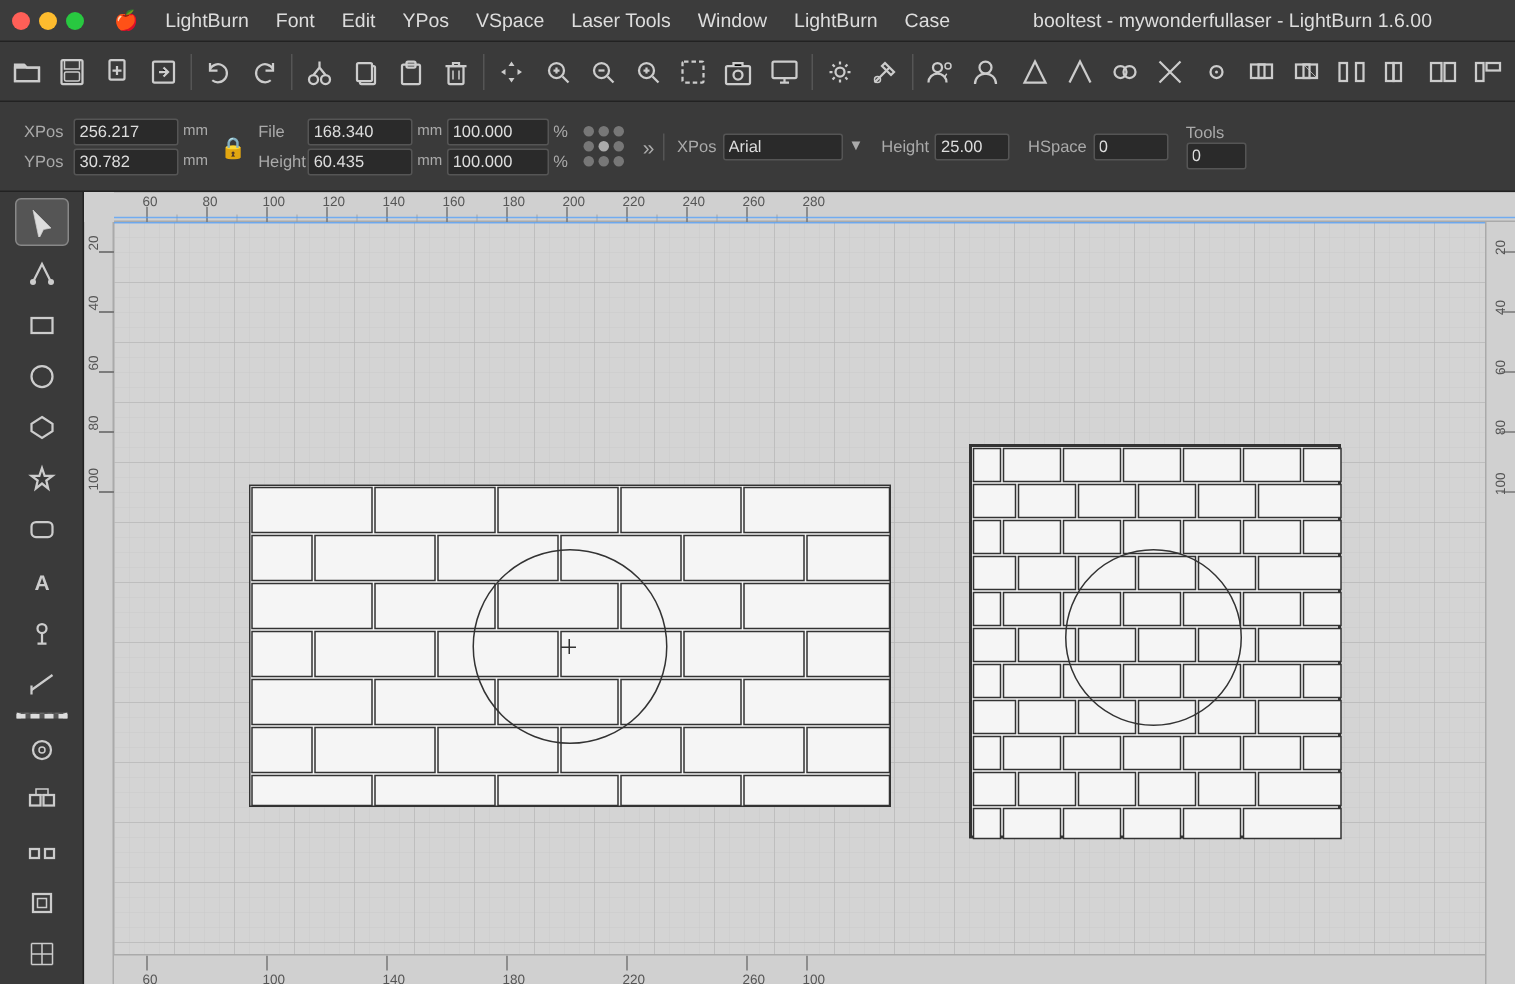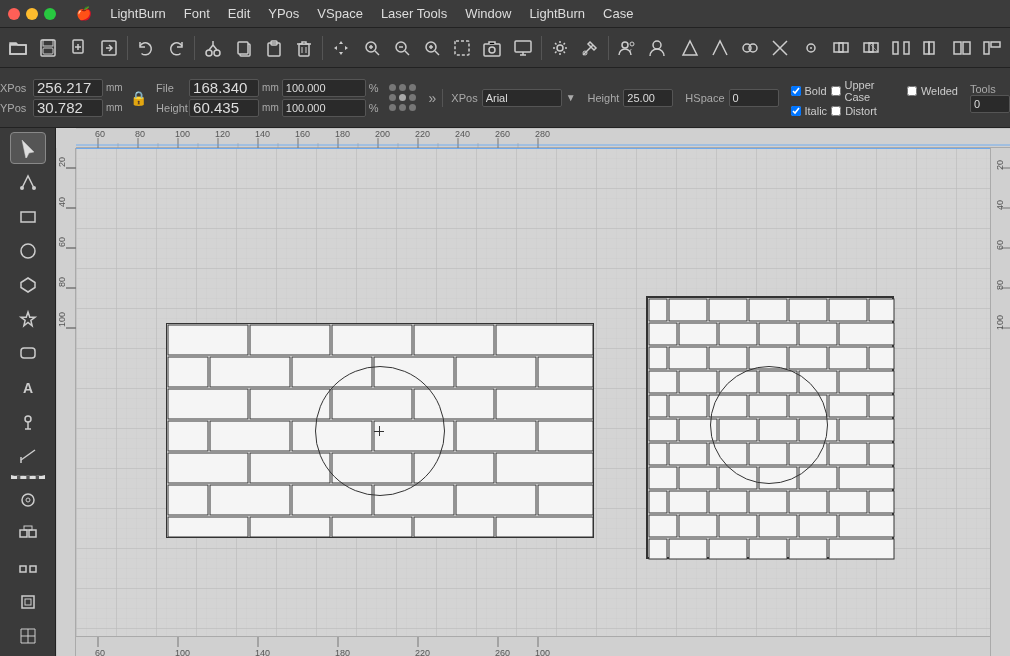--- a/index.html
+++ b/index.html
@@ -15,28 +15,28 @@
     .menu-items { display: flex; gap: 2px; }
     .menu-item { color: #ddd; padding: 2px 8px; font-size: 13px; cursor: pointer; border-radius: 4px; }
     .title-center { flex: 1; text-align: center; font-size: 13px; color: #ddd; }
 
     
     .toolbar { background: #3a3a3a; height: 40px; display: flex; align-items: center; padding: 0 4px; border-bottom: 1px solid #222; gap: 2px; }
     .tb-btn { width: 30px; height: 30px; display: flex; align-items: center; justify-content: center; cursor: pointer; border-radius: 4px; color: #ccc; font-size: 16px; }
     .tb-separator { width: 1px; height: 24px; background: #555; margin: 0 2px; }
 
     
-    .propbar { background: #3a3a3a; height: 60px; display: flex; align-items: center; padding: 0 0; border-bottom: 1px solid #222; gap: 4px; }
+    .propbar { background: #3a3a3a; height: 60px; display: flex; align-items: center; padding: 0 16px; border-bottom: 1px solid #222; gap: 4px; }
     .prop-group { display: flex; flex-direction: column; gap: 2px; }
     .prop-row { display: flex; align-items: center; gap: 3px; }
     .prop-label { color: #aaa; font-size: 11px; width: 30px; }
-    .prop-input { background: #2a2a2a; border: 1px solid #555; color: #ddd; font-size: 15px; padding: 1px 3px; width: 70px; height: 18px; border-radius: 2px; }
+    .prop-input { background: #2a2a2a; border: 1px solid #555; color: #ddd; font-size: 11px; padding: 1px 3px; width: 70px; height: 18px; border-radius: 2px; }
     .prop-unit { color: #aaa; font-size: 10px; }
     .lock-icon { color: #aaa; font-size: 14px; margin: 0 4px; }
-    .prop-pct { background: #2a2a2a; border: 1px solid #555; color: #ddd; font-size: 11px; padding: 1px 3px; width: 84px; height: 18px; border-radius: 2px; }
+    .prop-pct { background: #2a2a2a; border: 1px solid #555; color: #ddd; font-size: 11px; padding: 1px 3px; width: 68px; height: 18px; border-radius: 2px; }
     .prop-pct-symbol { color: #aaa; font-size: 11px; }
     .more-btn { color: #aaa; font-size: 14px; cursor: pointer; padding: 2px; }
 
     .font-section { display: flex; align-items: center; gap: 4px; padding-left: 8px; border-left: 1px solid #555; }
     .font-label { color: #aaa; font-size: 11px; }
     .font-select { background: #2a2a2a; border: 1px solid #555; color: #ddd; font-size: 11px; padding: 1px 3px; width: 80px; height: 18px; border-radius: 2px; }
     .height-input { background: #2a2a2a; border: 1px solid #555; color: #ddd; font-size: 11px; padding: 1px 3px; width: 50px; height: 18px; border-radius: 2px; }
     .hspace-label { color: #aaa; font-size: 11px; text-align: right; }
 
     .checkbox-group { display: flex; flex-direction: column; gap: 2px; padding-left: 8px; }
@@ -73,20 +73,21 @@
     <span class="menu-item">LightBurn</span>
     <span class="menu-item">Font</span>
     <span class="menu-item">Edit</span>
     <span class="menu-item">YPos</span>
     <span class="menu-item">VSpace</span>
     <span class="menu-item">Laser Tools</span>
     <span class="menu-item">Window</span>
     <span class="menu-item">LightBurn</span>
     <span class="menu-item">Case</span>
   </div>
+  <div class="title-center">booltest - mywonderfullaser - LightBurn 1.6.00</div>
 </div>
 
 <div class="toolbar">
 
   <div class="tb-btn" title="Open">
     <svg width="20" height="20" viewBox="0 0 20 20">
         <rect x="2" y="5" width="7" height="2" fill="#ccc"></rect>
         <path d="M2 7h16v9H2z" fill="none" stroke="#ccc" stroke-width="1.5"></path>
         <path d="M2 5h6l2 2h8v9H2z" fill="none" stroke="#ccc" stroke-width="1.5"></path>
       </svg>
@@ -338,36 +339,20 @@
   <div class="font-section">
     <span class="font-label">XPos</span>
     <input class="font-select" type="text" value="Arial" style="">
     <span style="color:#aaa;font-size:10px;cursor:pointer;">▼</span>
     <span class="font-label" style="margin-left:8px;">Height</span>
     <input class="height-input" type="text" value="25.00" style="">
     <span class="hspace-label" style="margin-left:8px;">HSpace</span>
     <input class="height-input" type="text" value="0" style="">
   </div>
 
-  <div class="checkbox-group">
-    <div class="cb-row">
-      <input type="checkbox" checked="" style="">
-      <span>Bold</span>
-      <input type="checkbox" style="">
-      <span>Upper Case</span>
-      <input type="checkbox" style="">
-      <span>Welded</span>
-    </div>
-    <div class="cb-row">
-      <input type="checkbox" checked="" style="">
-      <span>Italic</span>
-      <input type="checkbox" style="">
-      <span>Distort</span>
-    </div>
-  </div>
   <div style="margin-left:8px;color:#aaa;font-size:11px;">
     <div>Tools</div>
     <input class="height-input" type="text" style="width: 40px;" value="0">
   </div>
 </div>
 
 <div class="main">
 
   <div class="lefttoolbar">
     <div class="lt-btn active" title="Select">

